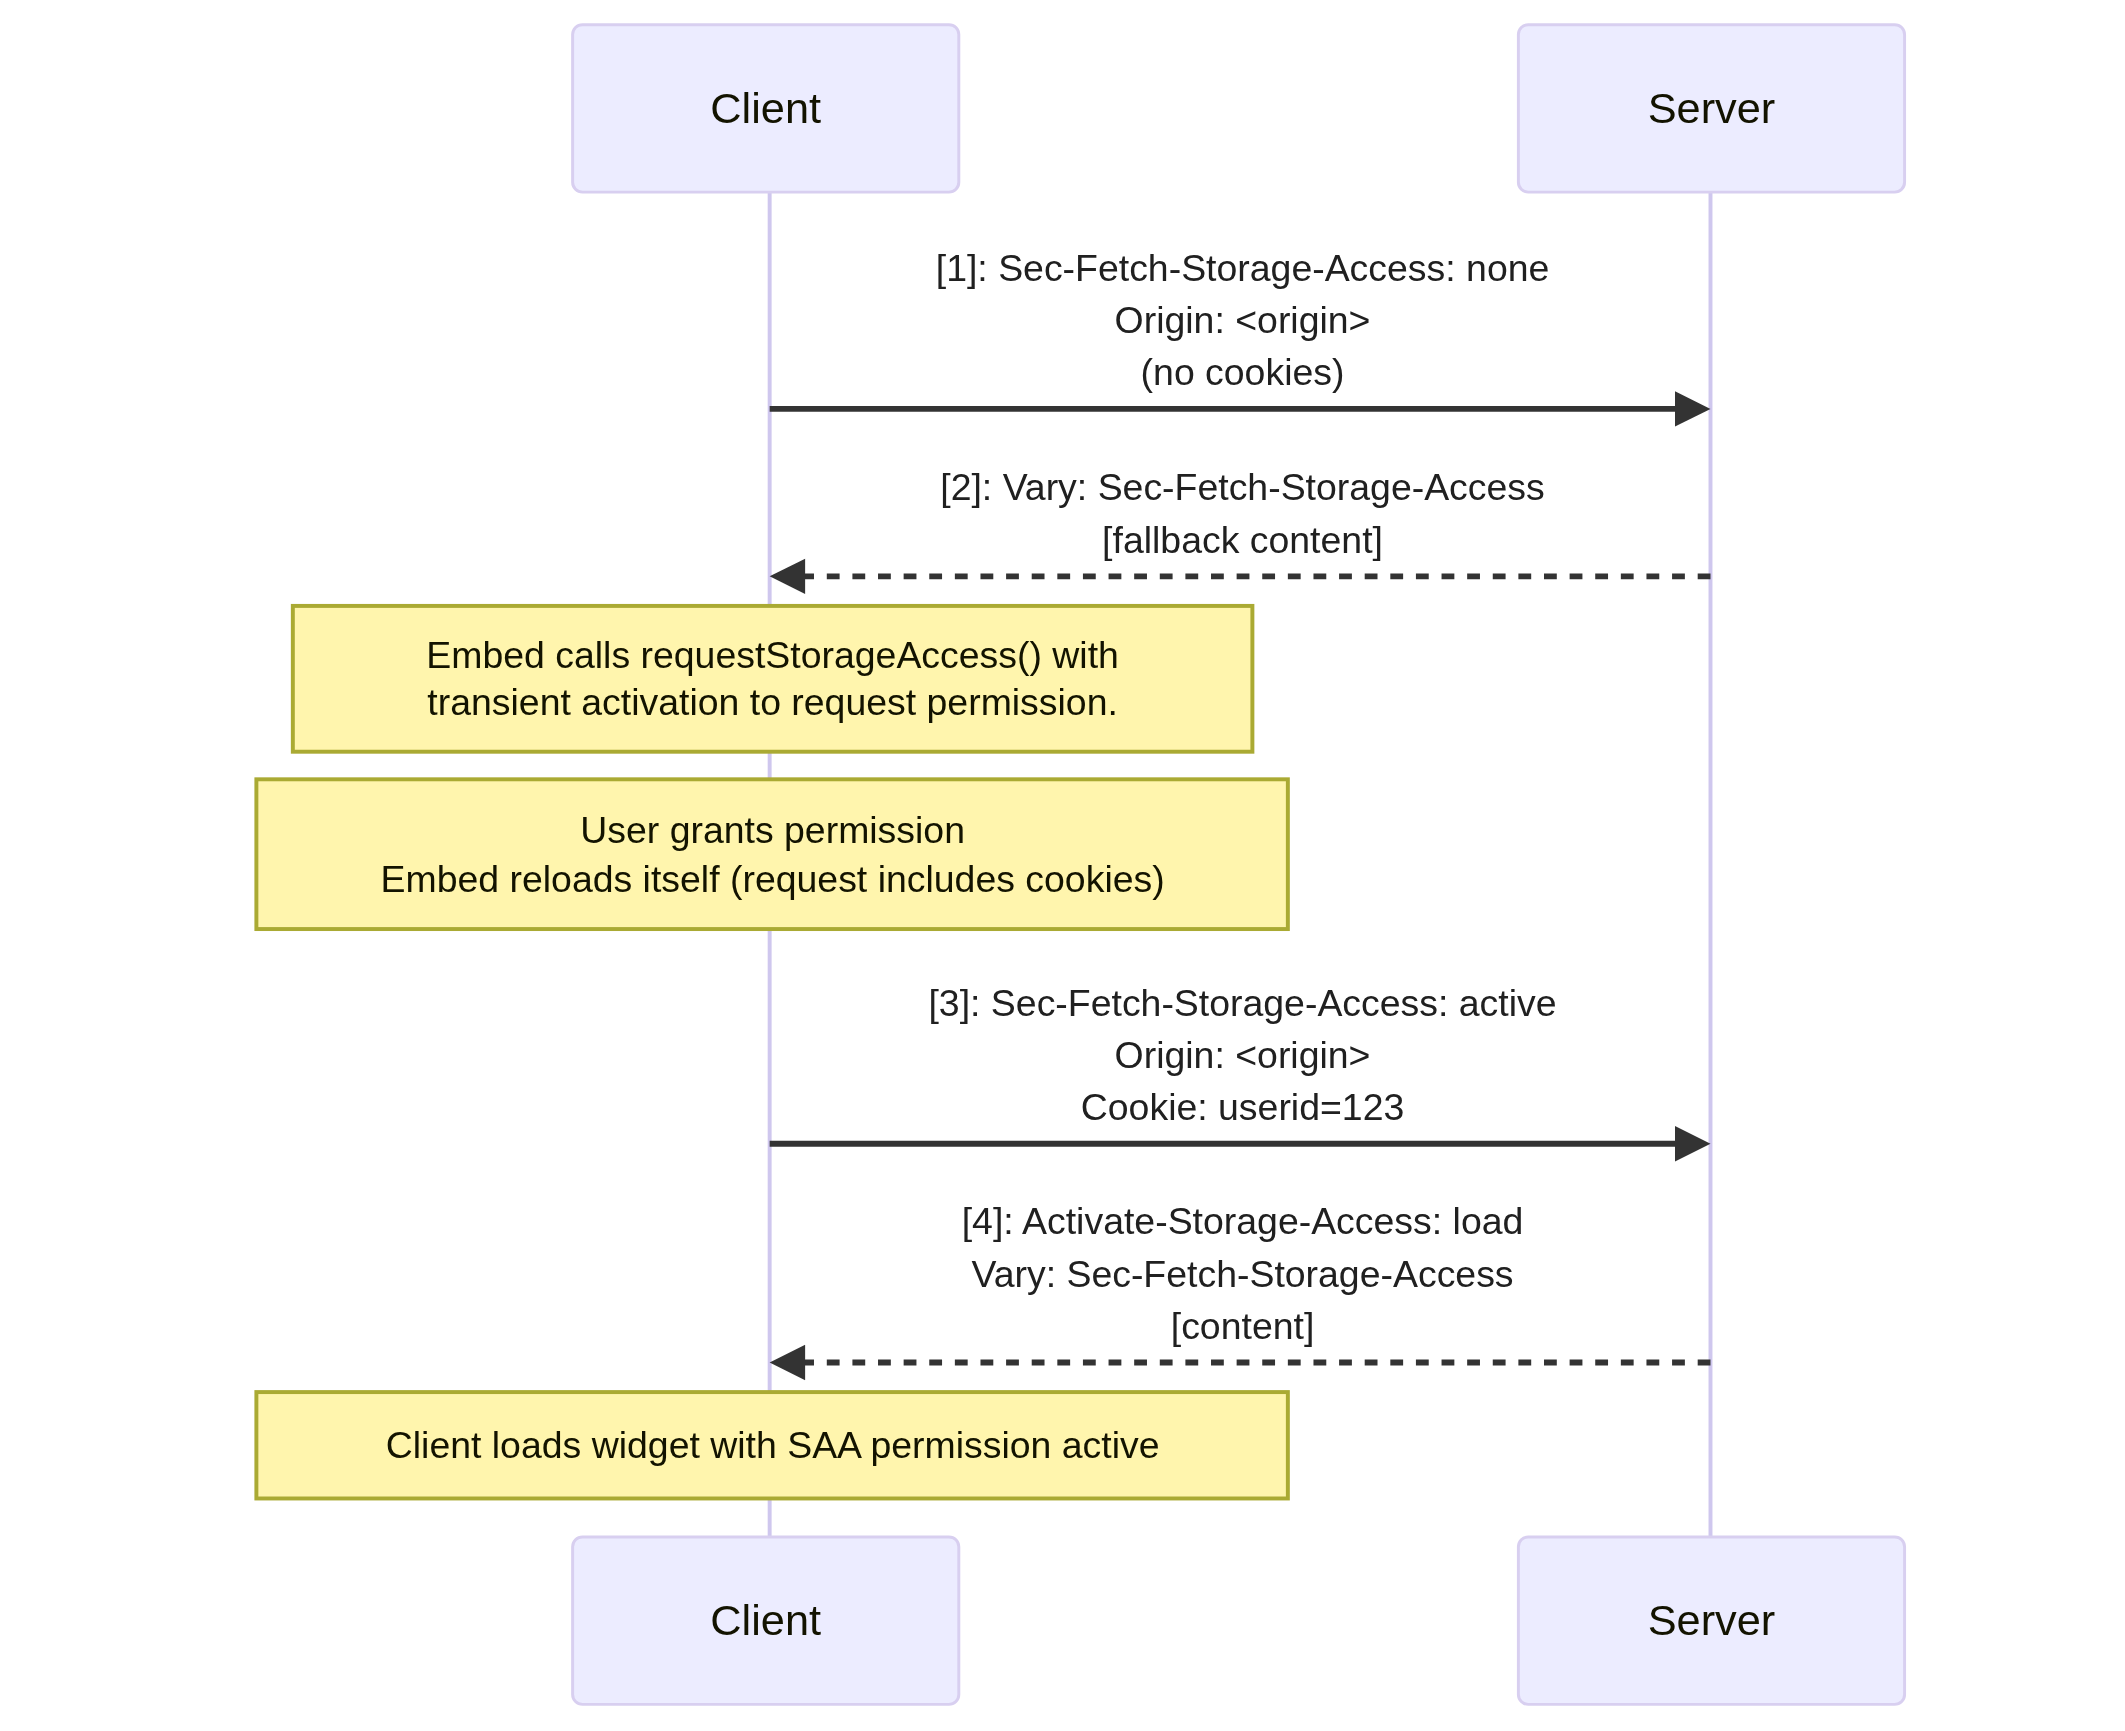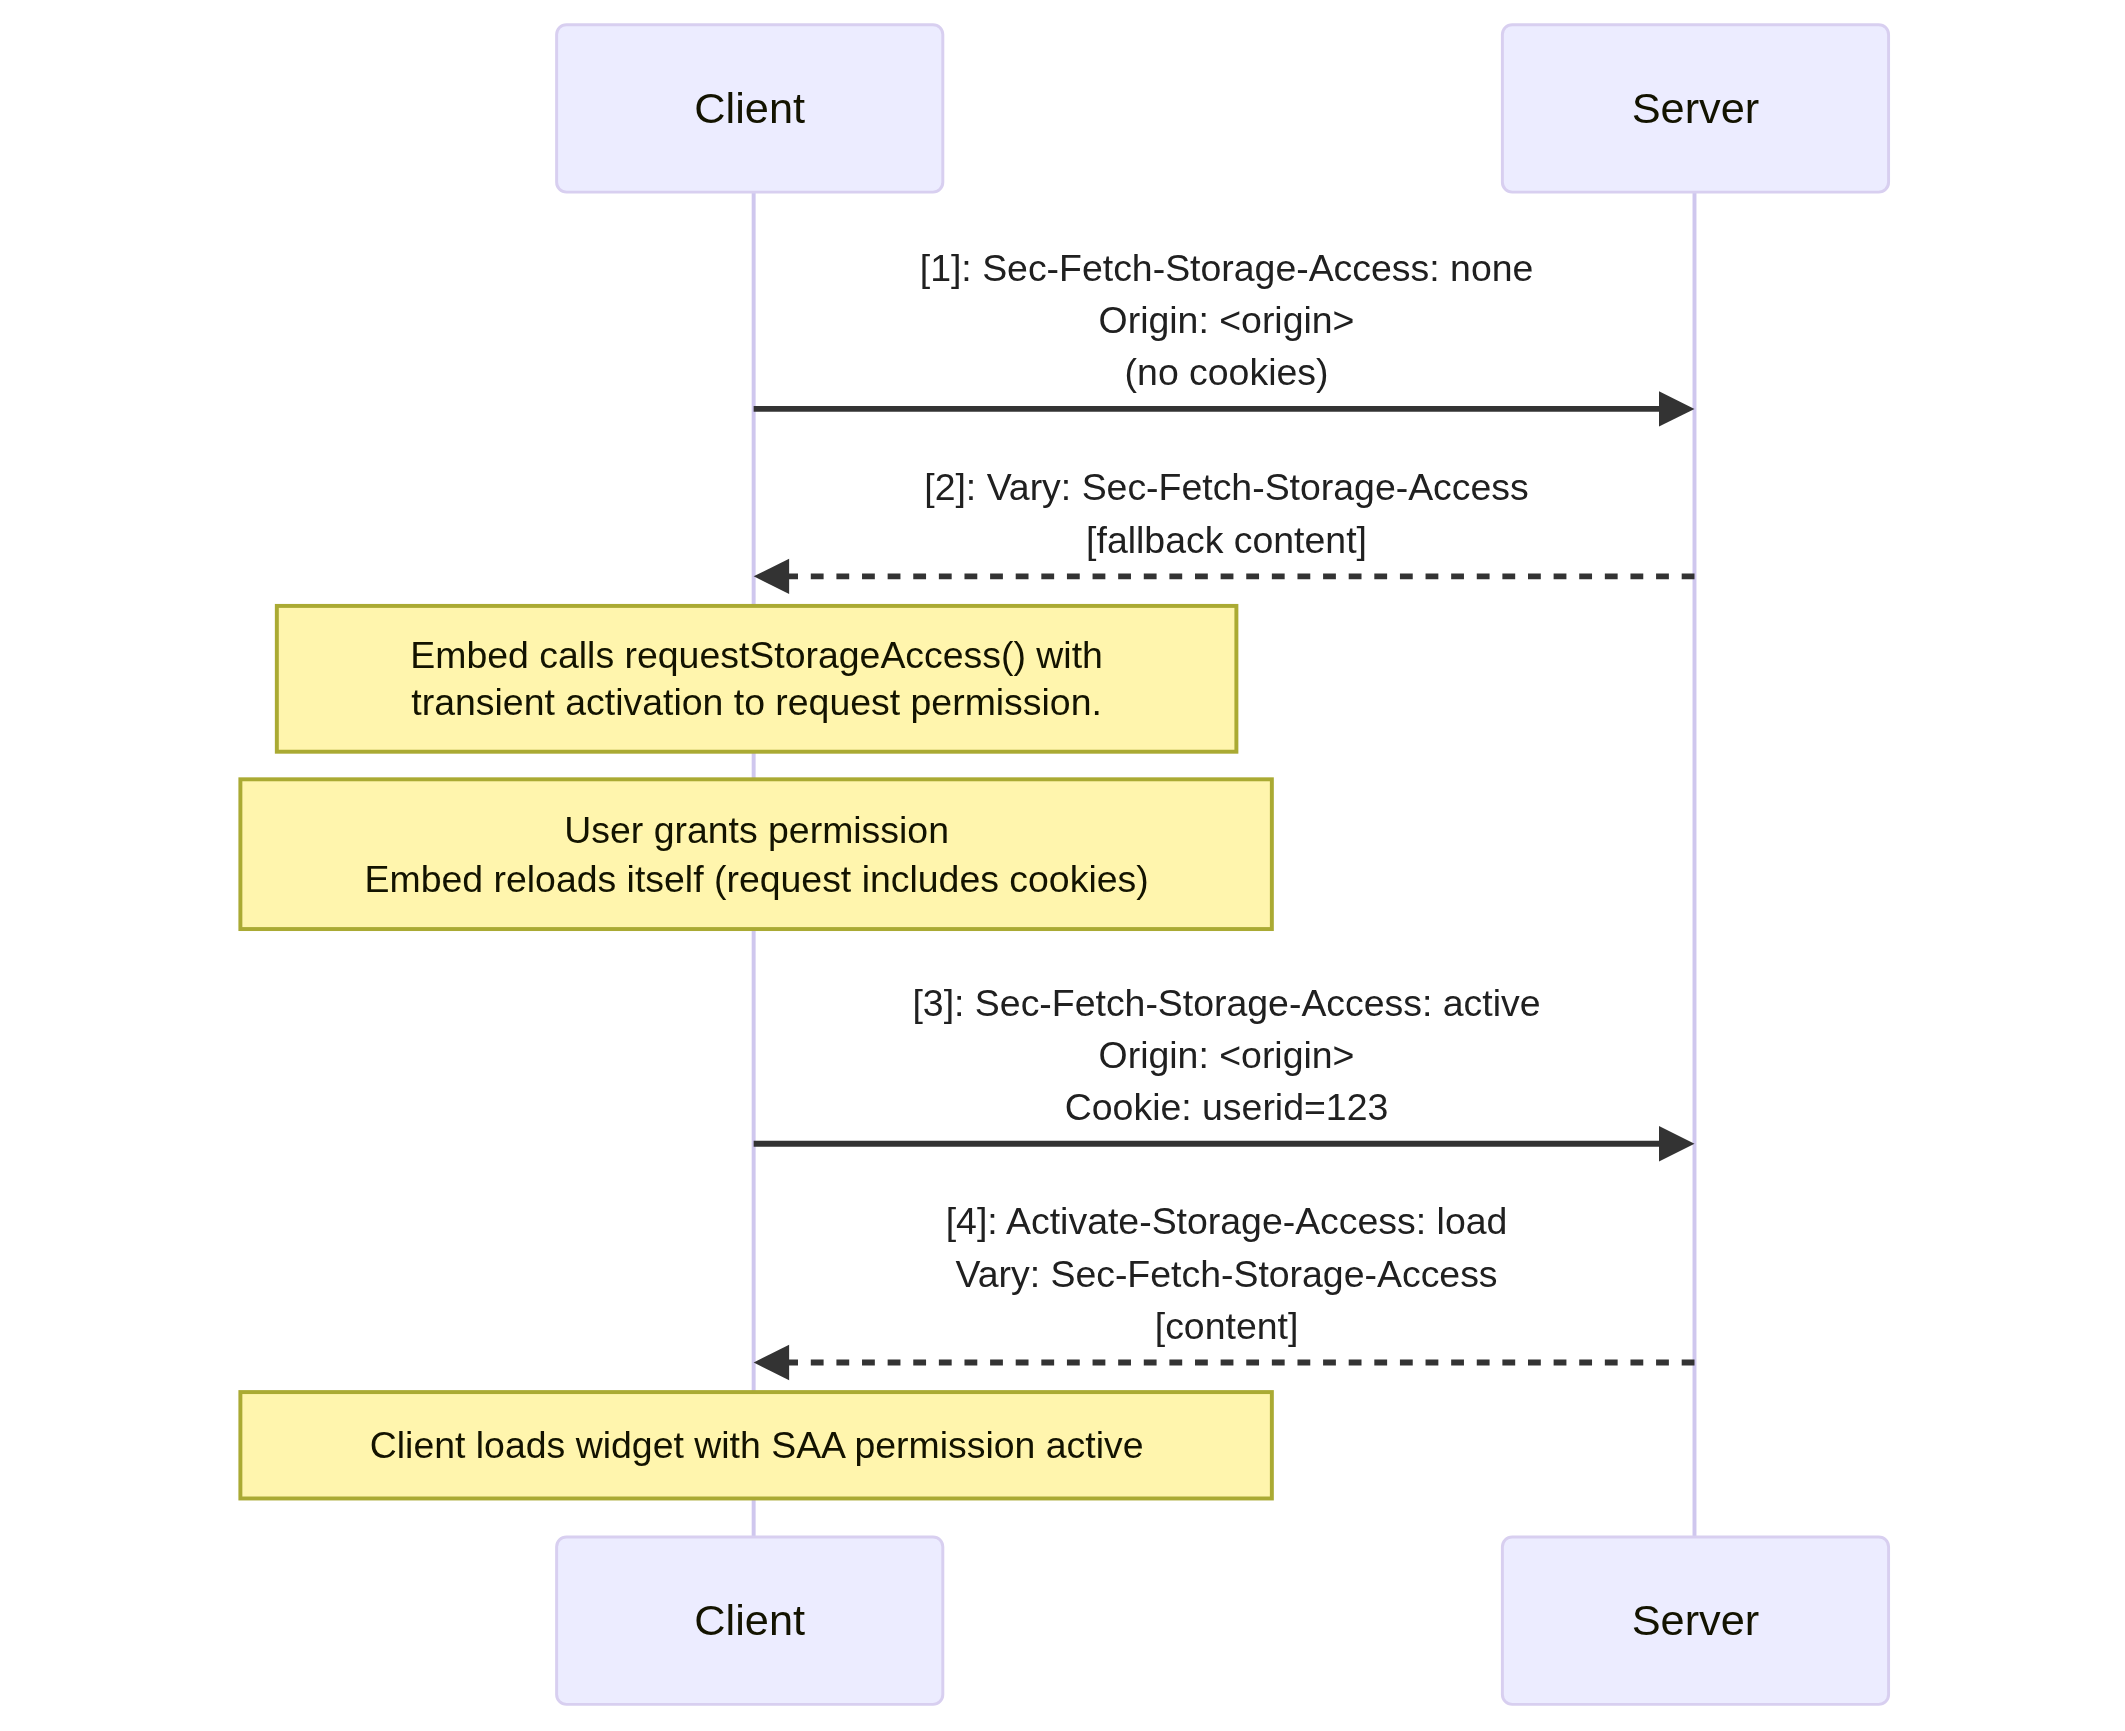--- a/index.html
+++ b/index.html
@@ -9,20 +9,21 @@
   }
   body {
     font-family: "Liberation Sans", "DejaVu Sans", sans-serif;
   }
   #canvas {
     position: relative;
     width: 1939px;
     height: 1732px;
     background: #ffffff;
     overflow: hidden;
+    margin-left: 16px;
   }
   svg.diagram {
     position: absolute;
     left: 0;
     top: 0;
     width: 2126px;
     height: 1732px;
     display: block;
   }
   .participant-box {

